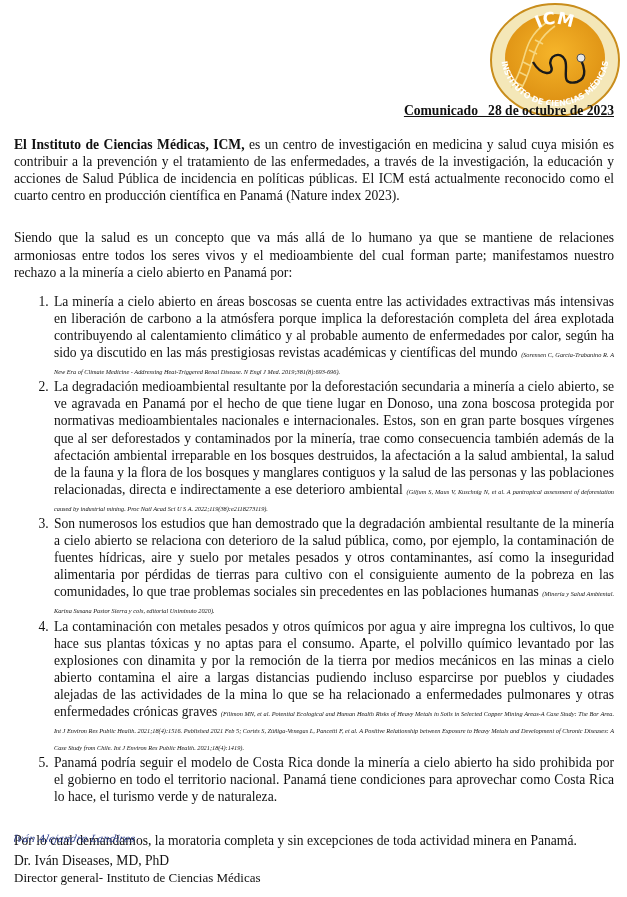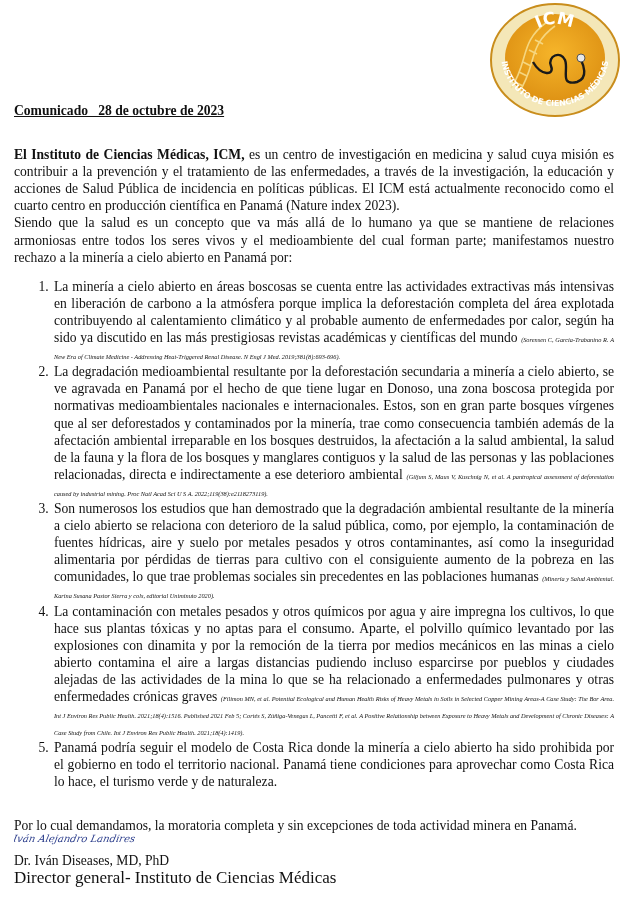--- a/index.html
+++ b/index.html
@@ -9,31 +9,31 @@
   }
   .logo {
     position: absolute; left: 489px; top: 2px; width: 132px; height: 116px;
   }
   .content {
     position: absolute; left: 14px; top: 102px; width: 600px;
     font-size: 13.6px; line-height: 17.1px;
   }
   .heading { font-weight: bold; text-decoration: underline; margin: 0; }
   .para { text-align: justify; margin: 0; }
-  .p1 { margin-top: 27px; }
-  .p2 { margin-top: 0; }
+  .p1 { margin-top: 17px; }
+  .p2 { margin-top: 25px; }
   ol.points { margin: 12px 0 0 0; padding: 0 0 0 38px; }
   ol.points li { text-align: justify; padding-left: 2px; margin-bottom: 0; }
   .cite { font-style: italic; font-size: 6.3px; line-height: 8px; }
   .closing { margin-top: 26px; }
   .signature {
     position: absolute; left: 14px; top: 826px; width: 140px; height: 24px;
   }
   .sig-name { position: absolute; left: 14px; top: 852px; font-family: "Liberation Serif", serif; font-size: 13.6px; line-height: 17px; }
-  .sig-title { position: absolute; left: 14px; top: 869px; font-family: "Liberation Serif", serif; font-size: 17px; line-height: 17px; }
+  .sig-title { position: absolute; left: 14px; top: 869px; font-family: "Liberation Serif", serif; font-size: 13px; line-height: 17px; }
 </style>
 </head>
 <body>
 
 <div class="logo">
   <svg width="132" height="116" viewBox="0 0 132 116">
     <defs>
       <radialGradient id="g1" cx="50%" cy="45%" r="60%">
         <stop offset="0%" stop-color="#f6b52a"></stop>
         <stop offset="100%" stop-color="#dc8f12"></stop>
@@ -61,21 +61,21 @@
     <text font-family="DejaVu Sans, sans-serif" font-weight="bold" font-size="17" fill="#ffffff">
       <textPath href="#arcTop" startOffset="50%" text-anchor="middle">ICM</textPath>
     </text>
     <text font-family="DejaVu Sans, sans-serif" font-weight="bold" font-size="8" fill="#ffffff">
       <textPath href="#arcBottom" startOffset="50%" text-anchor="middle">INSTITUTO DE CIENCIAS MÉDICAS</textPath>
     </text>
   </svg>
 </div>
 
 <div class="content">
-  <p class="heading" style="white-space:pre;">Comunicado   28 de octubre de 2023</p>
+  <p class="heading" style="white-space:pre;text-align:right;">Comunicado   28 de octubre de 2023</p>
 
   <p class="para p1"><b>El Instituto de Ciencias Médicas, ICM,</b><span> es un centro de investigación en medicina y salud cuya misión es contribuir a la prevención y el tratamiento de las enfermedades, a través de la investigación, la educación y acciones de Salud Pública de incidencia en políticas públicas. El ICM está actualmente reconocido como el cuarto centro en producción científica en Panamá (Nature index 2023).</span></p>
 
   <p class="para p2">Siendo que la salud es un concepto que va más allá de lo humano ya que se mantiene de relaciones armoniosas entre todos los seres vivos y el medioambiente del cual forman parte; manifestamos nuestro rechazo a la minería a cielo abierto en Panamá por:</p>
 
   <ol class="points">
     <li><span>La minería a cielo abierto en áreas boscosas se cuenta entre las actividades extractivas más intensivas en liberación de carbono a la atmósfera porque implica la deforestación completa del área explotada contribuyendo al calentamiento climático y al probable aumento de enfermedades por calor, según ha sido ya discutido en las más prestigiosas revistas académicas y científicas del mundo </span><span class="cite">(Sorensen C, Garcia-Trabanino R. A New Era of Climate Medicine - Addressing Heat-Triggered Renal Disease. N Engl J Med. 2019;381(8):693-696).</span></li>
     <li><span>La degradación medioambiental resultante por la deforestación secundaria a minería a cielo abierto, se ve agravada en Panamá por el hecho de que tiene lugar en Donoso, una zona boscosa protegida por normativas medioambientales nacionales e internacionales. Estos, son en gran parte bosques vírgenes que al ser deforestados y contaminados por la minería, trae como consecuencia también además de la afectación ambiental irreparable en los bosques destruidos, la afectación a la salud ambiental, la salud de la fauna y la flora de los bosques y manglares contiguos y la salud de las personas y las poblaciones relacionadas, directa e indirectamente a ese deterioro ambiental </span><span class="cite">(Giljum S, Maus V, Kuschnig N, et al. A pantropical assessment of deforestation caused by industrial mining. Proc Natl Acad Sci U S A. 2022;119(38):e2118273119).</span></li>
     <li><span>Son numerosos los estudios que han demostrado que la degradación ambiental resultante de la minería a cielo abierto se relaciona con deterioro de la salud pública, como, por ejemplo, la contaminación de fuentes hídricas, aire y suelo por metales pesados y otros contaminantes, así como la inseguridad alimentaria por pérdidas de tierras para cultivo con el consiguiente aumento de la pobreza en las comunidades, lo que trae problemas sociales sin precedentes en las poblaciones humanas </span><span class="cite">(Minería y Salud Ambiental. Karina Susana Pastor Sierra y cols, editorial Uniminuto 2020).</span></li>
     <li><span>La contaminación con metales pesados y otros químicos por agua y aire impregna los cultivos, lo que hace sus plantas tóxicas y no aptas para el consumo. Aparte, el polvillo químico levantado por las explosiones con dinamita y por la remoción de la tierra por medios mecánicos en las minas a cielo abierto contamina el aire a largas distancias pudiendo incluso esparcirse por pueblos y ciudades alejadas de las actividades de la mina lo que se ha relacionado a enfermedades pulmonares y otras enfermedades crónicas graves </span><span class="cite">(Filimon MN, et al. Potential Ecological and Human Health Risks of Heavy Metals in Soils in Selected Copper Mining Areas-A Case Study: The Bor Area. Int J Environ Res Public Health. 2021;18(4):1516. Published 2021 Feb 5;  Cortés S, Zúñiga-Venegas L, Pancetti F, et al. A Positive Relationship between Exposure to Heavy Metals and Development of Chronic Diseases: A Case Study from Chile. Int J Environ Res Public Health. 2021;18(4):1419).</span></li>

